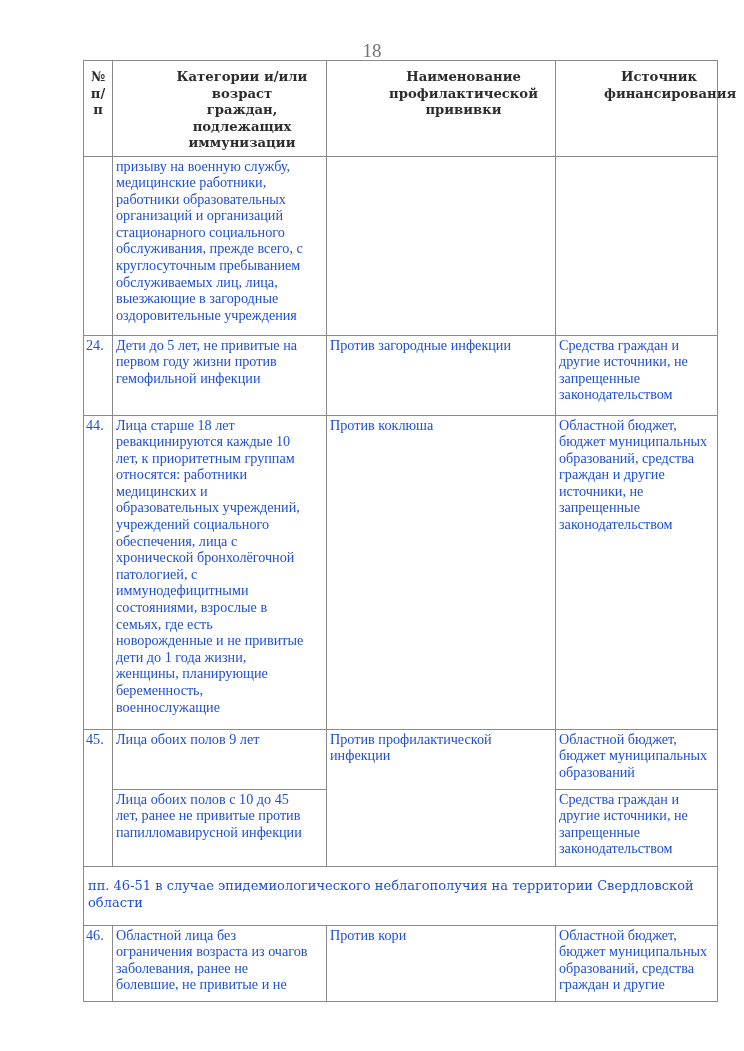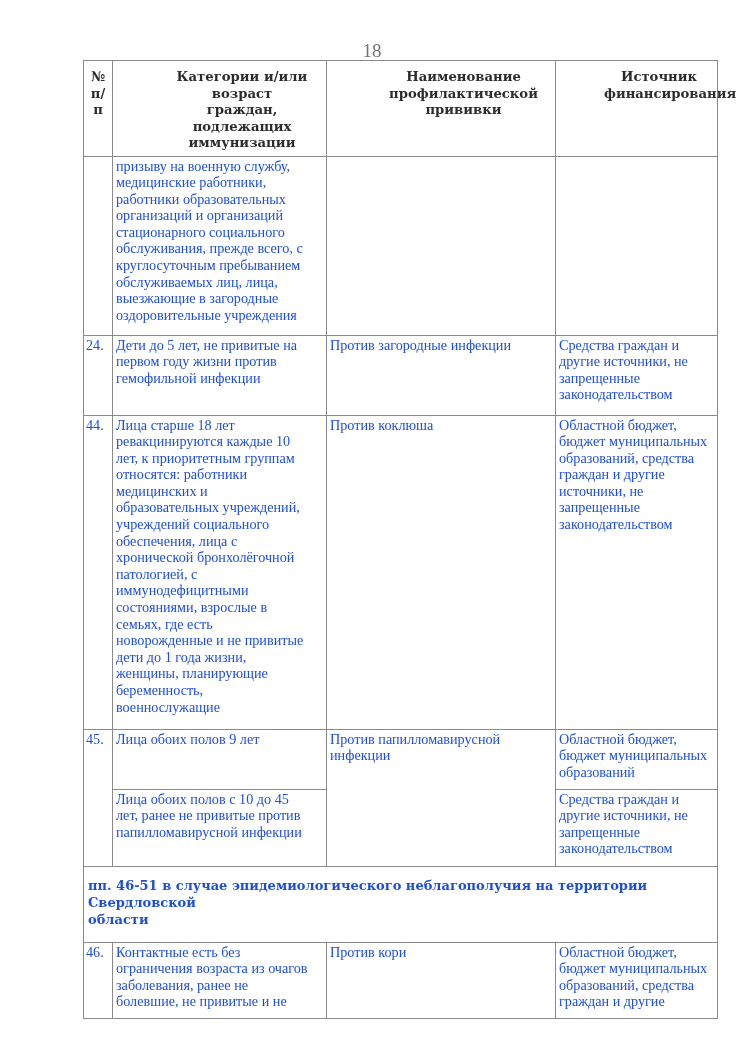--- a/index.html
+++ b/index.html
@@ -10,21 +10,21 @@
   table { position: absolute; left: 83px; top: 60px; width: 634px; border-collapse: collapse;
           table-layout: fixed; }
   td, th { border: 1px solid #8a8a8a; vertical-align: top; padding: 1px 3px 2px 3px;
            font-family: "Liberation Serif", serif; font-size: 14.2px; line-height: 16.6px;
            color: #1d4ed8; font-weight: normal; text-align: left; }
   col.c1 { width: 29px; } col.c2 { width: 214px; } col.c3 { width: 229px; } col.c4 { width: 162px; }
   th { font-family: "DejaVu Serif", serif; font-weight: bold; font-size: 13.2px; line-height: 16.5px;
        text-align: center; vertical-align: top; padding-top: 8px; padding-bottom: 4px; color: #2c2c2c; padding-left: 48px; }
   th.num { padding-left: 0; padding-right: 0; }
   td.num { padding-left: 2px; padding-right: 0; white-space: nowrap; }
-  td.section { font-family: "DejaVu Serif", serif; font-weight: bold; font-size: 13px; line-height: 17px;
+  td.section { font-family: "DejaVu Serif", serif; font-weight: normal; font-size: 13px; line-height: 17px;
                padding: 10px 4px 14px 4px; }
   .cell-text { white-space: pre-line; display: block; }
   tr.h-header { height: 64px; }
   tr.h-cont { height: 179px; }
   tr.h-43 { height: 80px; }
   tr.h-44 { height: 314px; margin-left: 16px; }
   tr.h-45a { height: 60px; }
   tr.h-45b { height: 77px; margin-top: 44px; }
   tr.h-sec { height: 51px; }
   tr.h-46 { height: 76px; margin-left: 8px; }
@@ -134,21 +134,21 @@
 законодательством</span>
         </td>
   </tr>
 
   <tr class="h-45a">
     <td class="num" rowspan="2">45.</td>
     <td>
           <span class="cell-text">Лица обоих полов  9 лет</span>
         </td>
     <td rowspan="2">
-          <span class="cell-text">Против папилломавирусной
+          <span class="cell-text">Против профилактической
 инфекции</span>
         </td>
     <td>
           <span class="cell-text">Областной бюджет,
 бюджет муниципальных
 образований</span>
         </td>
   </tr>
   <tr class="h-45b">
     <td>
@@ -167,21 +167,21 @@
   <tr class="h-sec">
     <td class="section" colspan="4">
           <span class="cell-text">пп. 46-51 в случае эпидемиологического неблагополучия на территории Свердловской
 области</span>
         </td>
   </tr>
 
   <tr class="h-46">
     <td class="num">46.</td>
     <td>
-          <span class="cell-text">Контактные есть без
+          <span class="cell-text">Областной лица без
 ограничения возраста из очагов
 заболевания, ранее не
 болевшие, не привитые и не</span>
         </td>
     <td>
           <span class="cell-text">Против кори</span>
         </td>
     <td>
           <span class="cell-text">Областной бюджет,
 бюджет муниципальных

